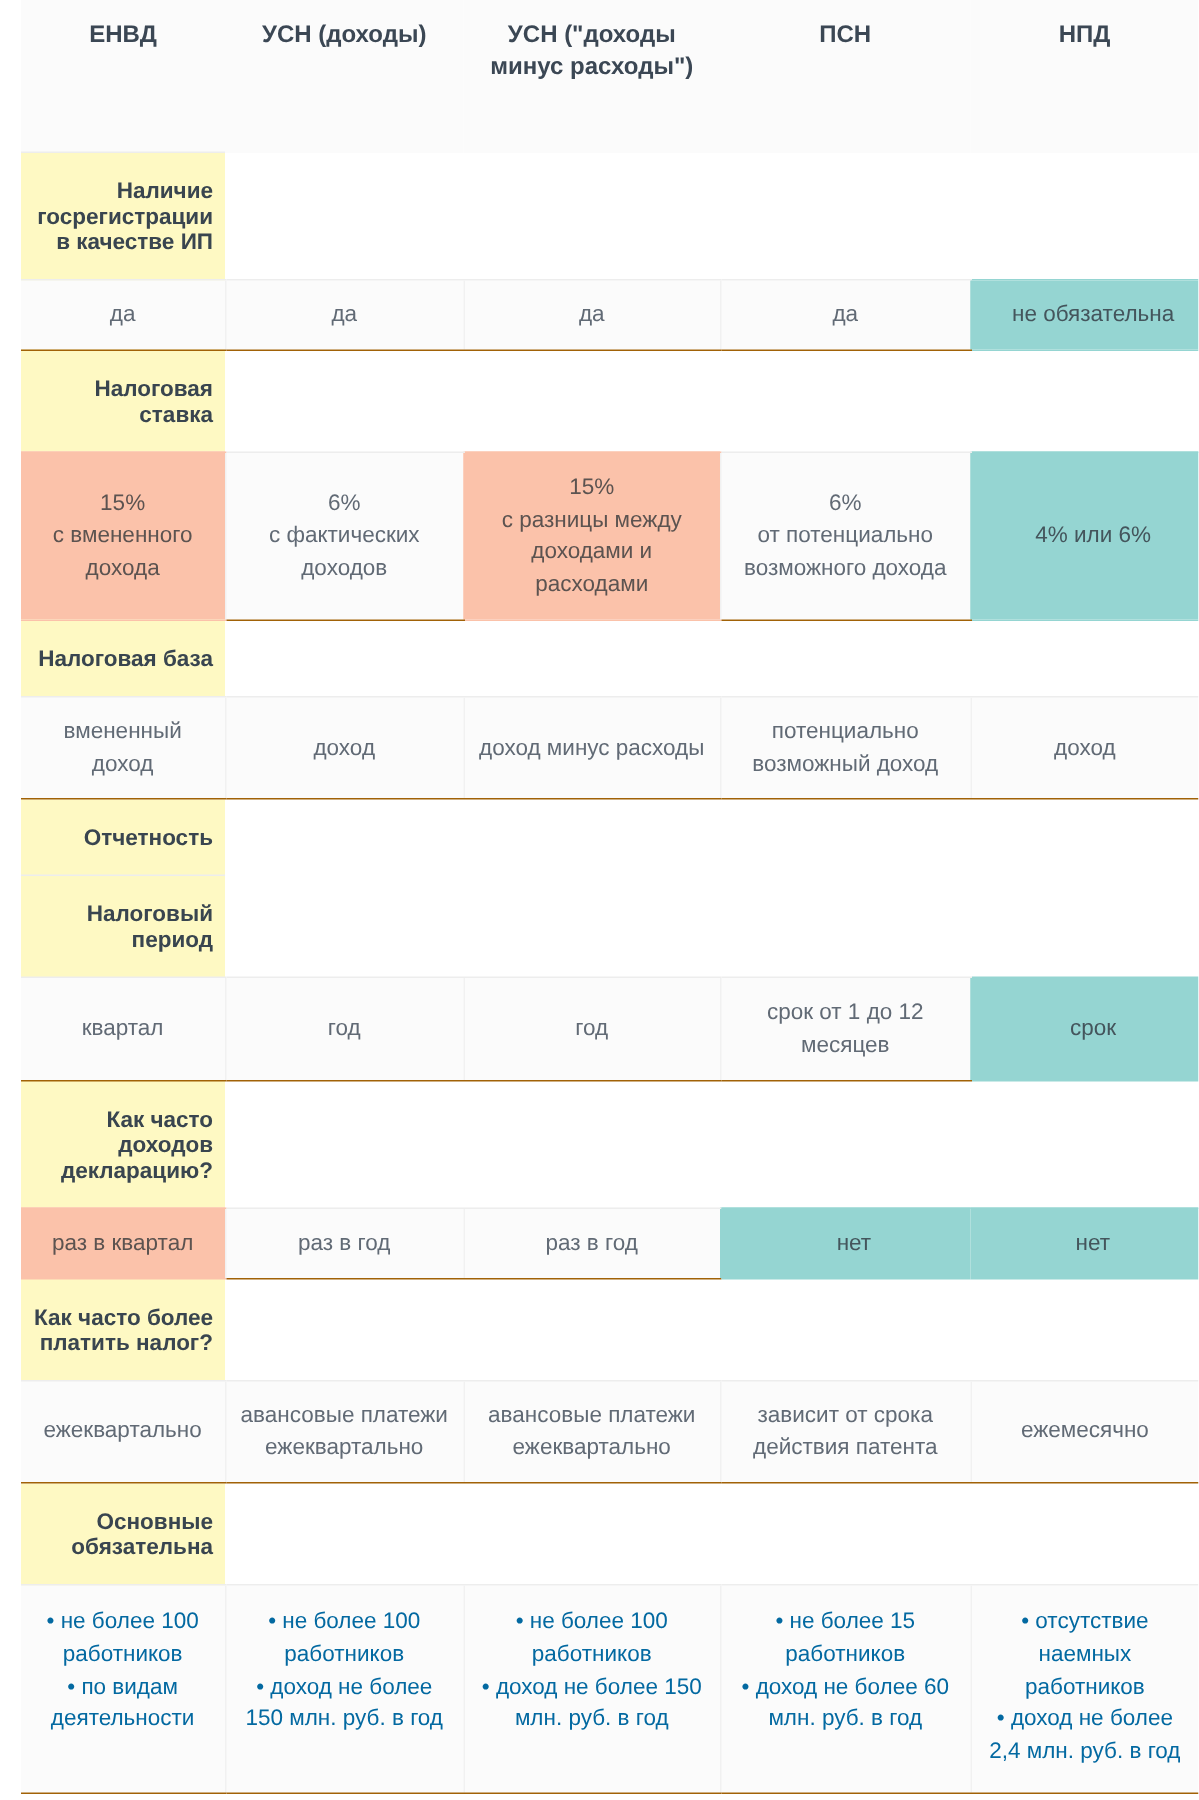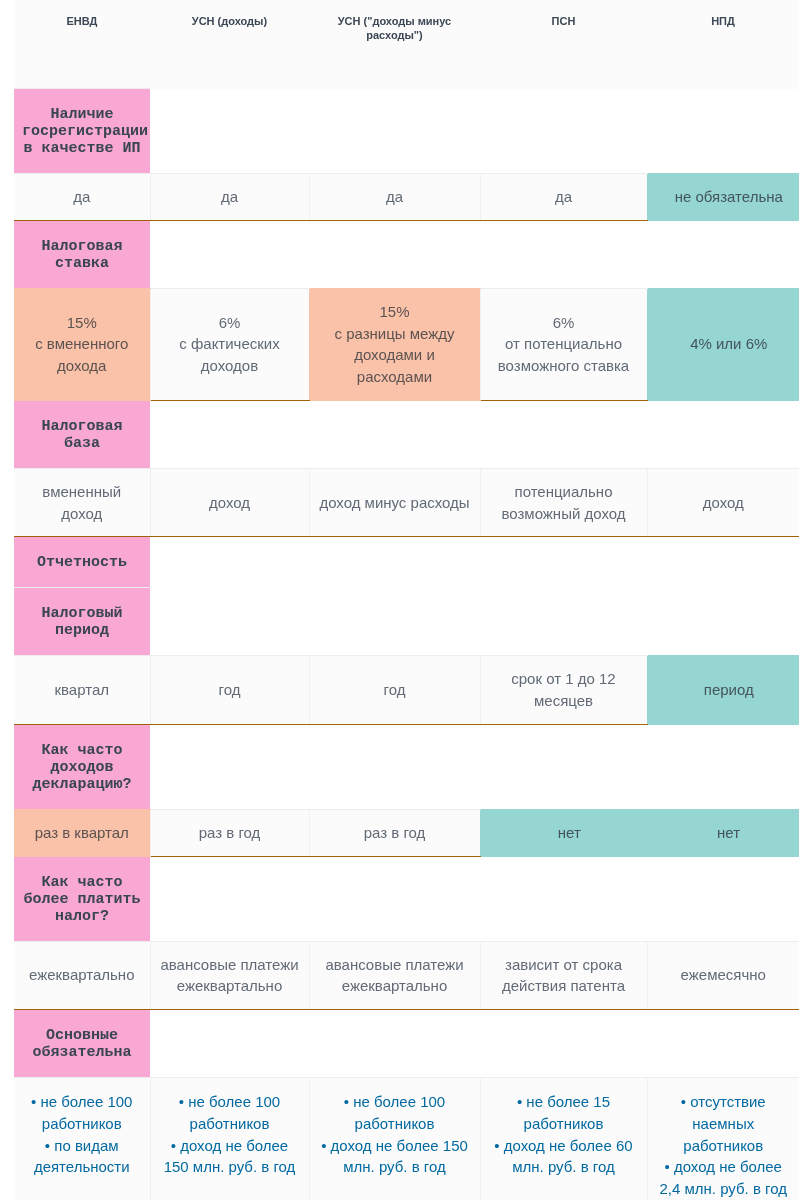--- a/index.html
+++ b/index.html
@@ -70,42 +70,41 @@
     border-bottom-color: #95d5d2;
     padding-left: 19px;
   }
 
   
   .head-row .cell {
     background: #fbfbfb;
     border: none;
     color: #3b4754;
     font-weight: bold;
-    font-size: 11px;
+    font-size: 16px;
     vertical-align: top;
     padding: 14px 8px 46px 8px;
     line-height: 1.3;
   }
 
   
   .section-row {
     display: table-row;
   }
   .section-cell {
     display: table-cell;
-    text-align: center;
+    text-align: right;
     vertical-align: middle;
-    background: #f9a8d4;
+    background: #fef9c3;
     color: #39454f;
     font-weight: bold;
     font-size: 15px;
     padding: 17px 8px 16px 8px;
     border-top: 1px solid #ededed;
     border-bottom: none;
-    font-family: Liberation Mono, monospace;
   }
 
   
   .bullets {
     margin: 0;
     padding: 0;
     list-style: none;
   }
   .bullets li {
     margin: 0;
@@ -162,21 +161,21 @@
         <div class="cell col-1 sep">
           <div>6%</div>
           <div>с фактических доходов</div>
         </div>
         <div class="cell col-2 sep hl-pink">
           <div>15%</div>
           <div>с разницы между доходами и расходами</div>
         </div>
         <div class="cell col-3 sep">
           <div>6%</div>
-          <div>от потенциально возможного ставка</div>
+          <div>от потенциально возможного дохода</div>
         </div>
         <div class="cell col-4 sep hl-teal">
           <div>4% или 6%</div>
         </div>
       </div>
       <div class="section-row">
         <div class="section-cell" colspan="5">Налоговая база</div>
       </div>
       <div class="row">
         <div class="cell col-0">
@@ -208,21 +207,21 @@
         <div class="cell col-1 sep">
           <div>год</div>
         </div>
         <div class="cell col-2 sep">
           <div>год</div>
         </div>
         <div class="cell col-3 sep">
           <div>срок от 1 до 12 месяцев</div>
         </div>
         <div class="cell col-4 sep hl-teal">
-          <div>период</div>
+          <div>срок</div>
         </div>
       </div>
       <div class="section-row">
         <div class="section-cell" colspan="5">Как часто доходов декларацию?</div>
       </div>
       <div class="row">
         <div class="cell col-0 hl-pink">
           <div>раз в квартал</div>
         </div>
         <div class="cell col-1 sep">

